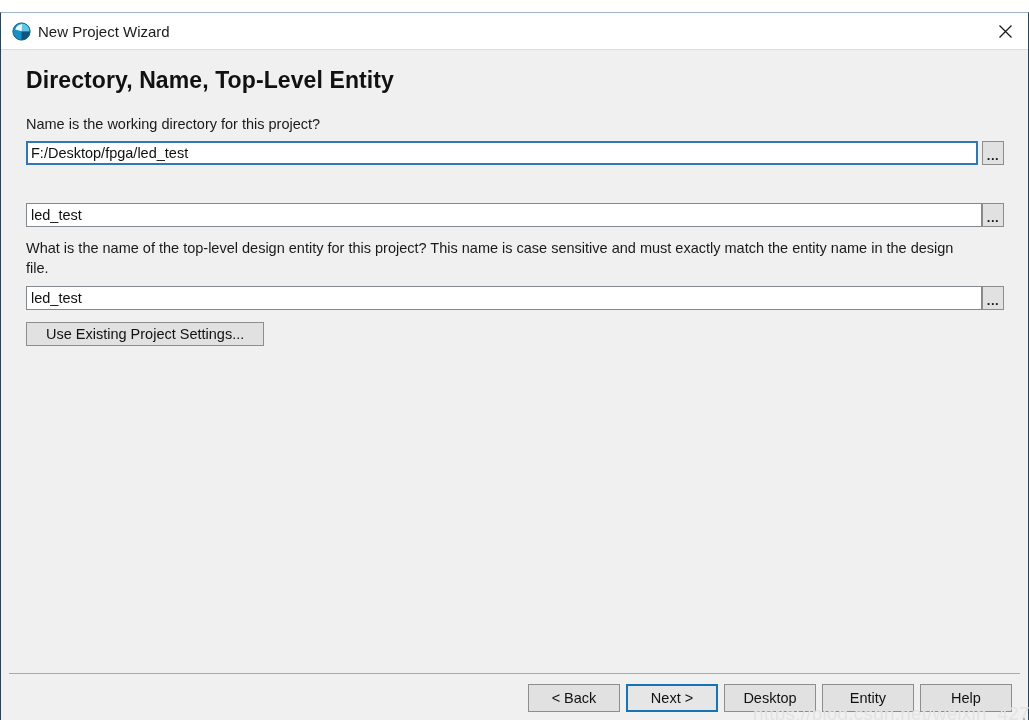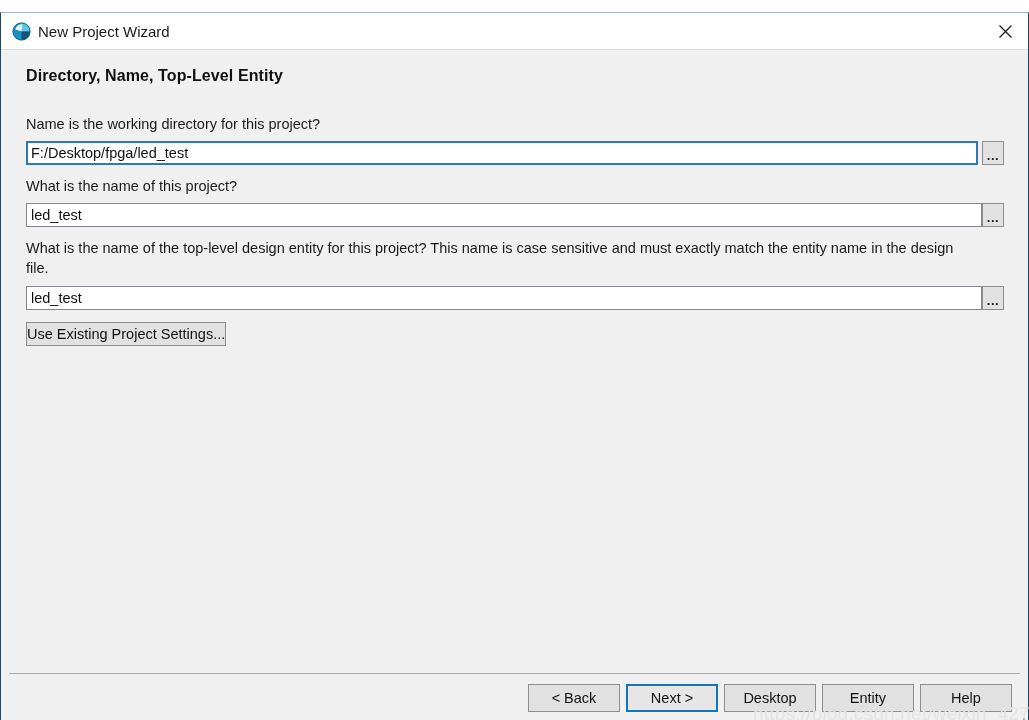--- a/index.html
+++ b/index.html
@@ -60,21 +60,21 @@
   
   #content {
     position: absolute;
     top: 37px; left: 0; right: 0; bottom: 0;
     background: #f0f0f0;
   }
 
   #page-heading {
     position: absolute;
     left: 25px; top: 17px;
-    font-size: 16px;
+    font-size: 23px;
     font-weight: bold;
     color: #111111;
     letter-spacing: 0.1px;
     white-space: nowrap;
   }
 
   .field-label {
     position: absolute;
     left: 25px;
     font-size: 14.5px;
@@ -118,21 +118,21 @@
     color: #1a1a1a;
     letter-spacing: 0.5px;
     font-weight: bold;
   }
 
   #use-existing-button {
     position: absolute;
     left: 25px;
     top: 272px;
     height: 24px;
-    padding: 0 0;
+    padding: 0 19px;
     background: #e1e1e1;
     border: 1px solid #8d8d8d;
     font-family: "Liberation Sans", sans-serif;
     font-size: 14.5px;
     color: #111111;
     line-height: 22px;
     white-space: nowrap;
     cursor: default;
   }
 
@@ -225,21 +225,20 @@
   <div id="content">
 
     <div id="page-heading">Directory, Name, Top-Level Entity</div>
 
     <div class="field-label" style="top:64px;">Name is the working directory for this project?</div>
     <input class="text-input focused" type="text" style="top: 91px; width: 952px;" value="F:/Desktop/fpga/led_test">
     <div class="browse-button" style="left:981px; top:91px;">
       <span class="dots">...</span>
     </div>
 
-    <div class="field-label" style="top:126px;">What is the name of this project?</div>
     <input class="text-input" type="text" style="top: 153px; width: 956px;" value="led_test">
     <div class="browse-button" style="left:981px; top:153px;">
       <span class="dots">...</span>
     </div>
 
     <div class="field-label" style="top:188px; width:945px;">What is the name of the top-level design entity for this project? This name is case sensitive and must exactly match the entity name in the design file.</div>
     <input class="text-input" type="text" style="top: 236px; width: 956px;" value="led_test">
     <div class="browse-button" style="left:981px; top:236px;">
       <span class="dots">...</span>
     </div>

